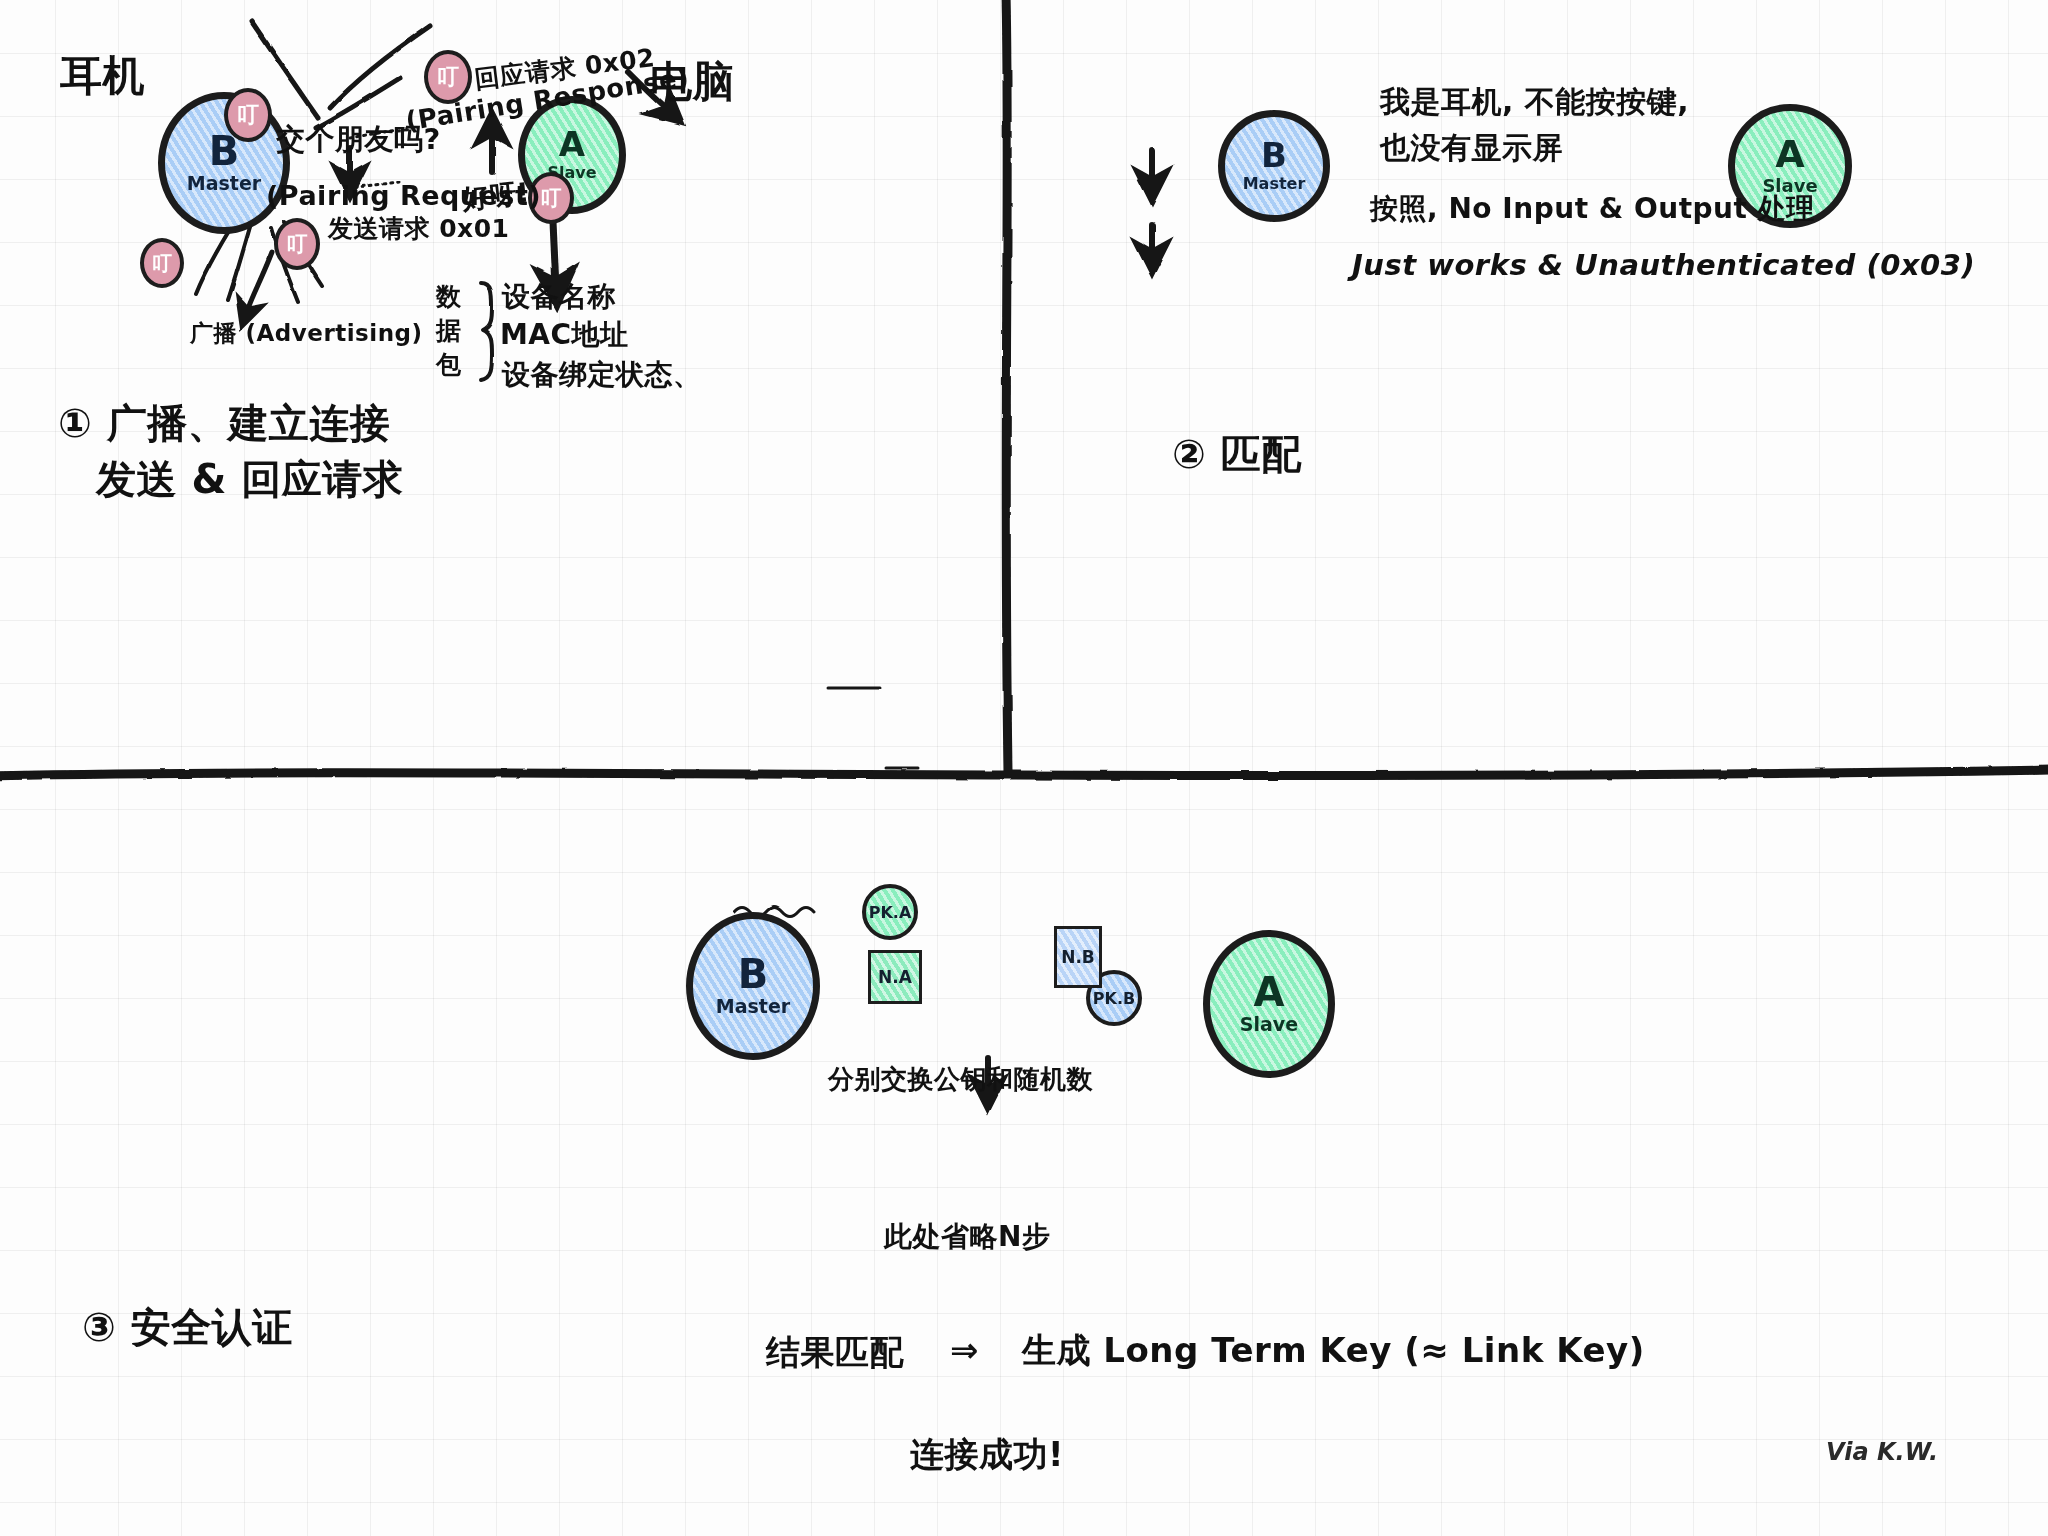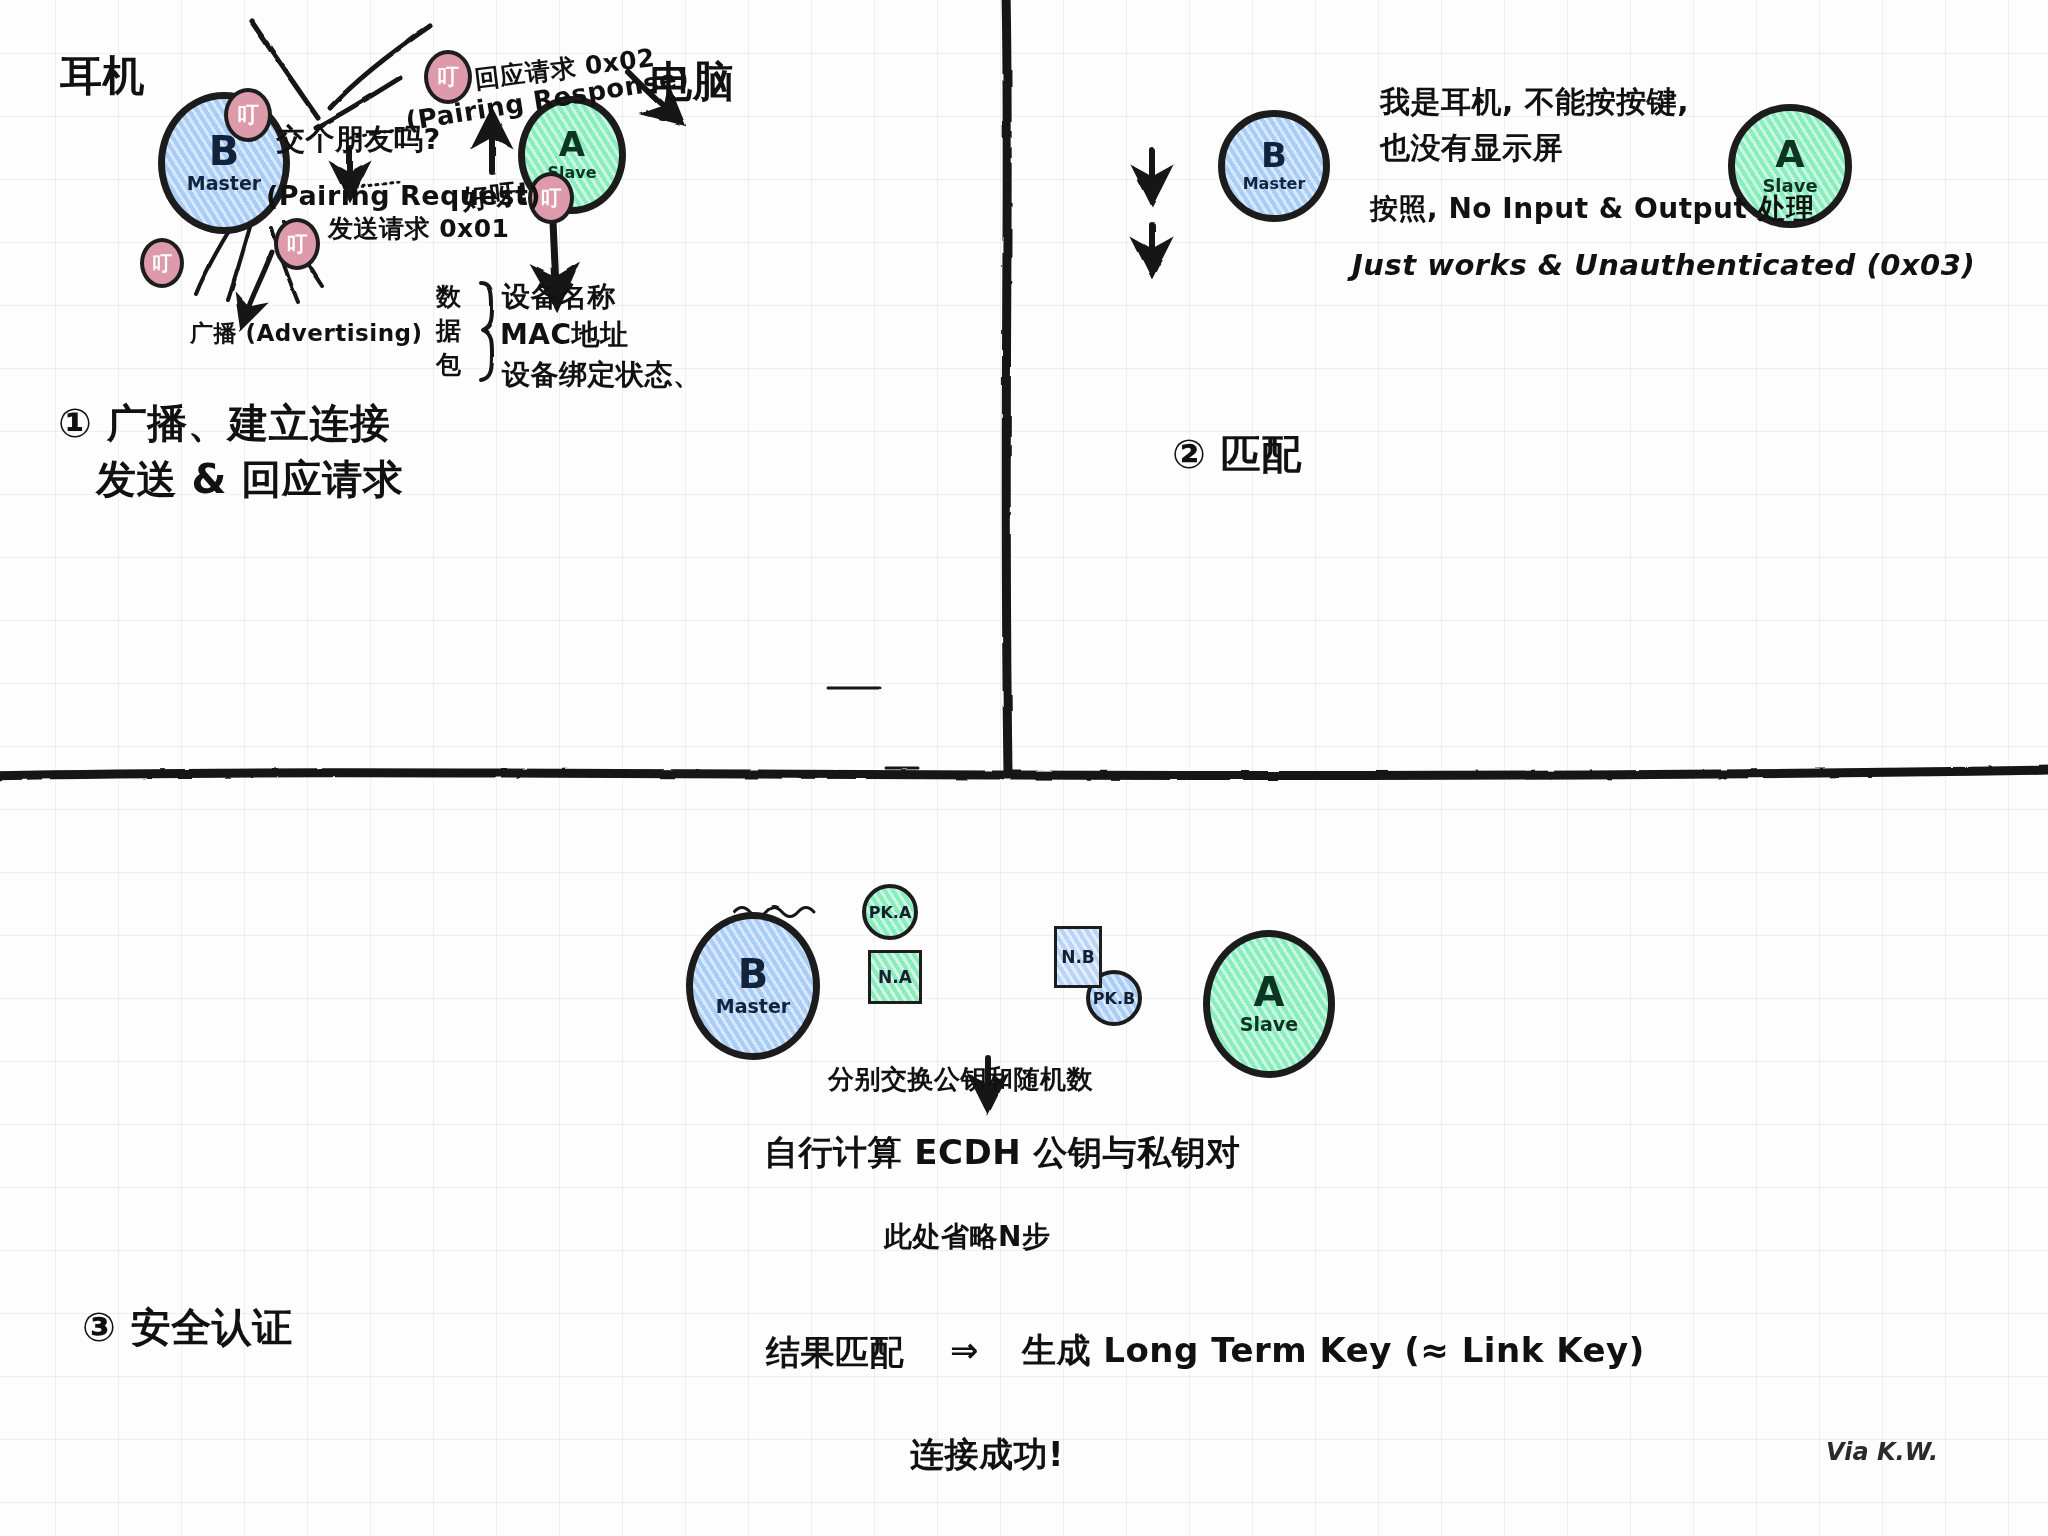--- a/index.html
+++ b/index.html
@@ -244,21 +244,20 @@
   </div>
 
   <div class="nonce green" style="left:868px;top:950px;width:54px;height:54px;">
     <span>N.A</span>
   </div>
   <div class="nonce blue" style="left:1054px;top:926px;width:48px;height:62px;">
     <span>N.B</span>
   </div>
 
   <div class="hw cn" style="left:828px;top:1062px;font-size:26px;">分别交换公钥和随机数</div>
-  <div class="hw cn" style="left:764px;top:1130px;font-size:34px;">自行计算 ECDH 公钥与私钥对</div>
   <div class="hw cn" style="left:884px;top:1218px;font-size:28px;">此处省略N步</div>
 
   <div class="hw cn" style="left:766px;top:1330px;font-size:34px;">结果匹配</div>
   <div class="hw cn" style="left:950px;top:1330px;font-size:34px;">⇒</div>
   <div class="hw cn" style="left:1022px;top:1328px;font-size:34px;">生成 Long Term Key (≈ Link Key)</div>
 
   <div class="hw cn" style="left:910px;top:1432px;font-size:34px;">连接成功!</div>
 
   <div class="hw cn" style="left:82px;top:1300px;font-size:40px;">③ 安全认证</div>
 </div>

